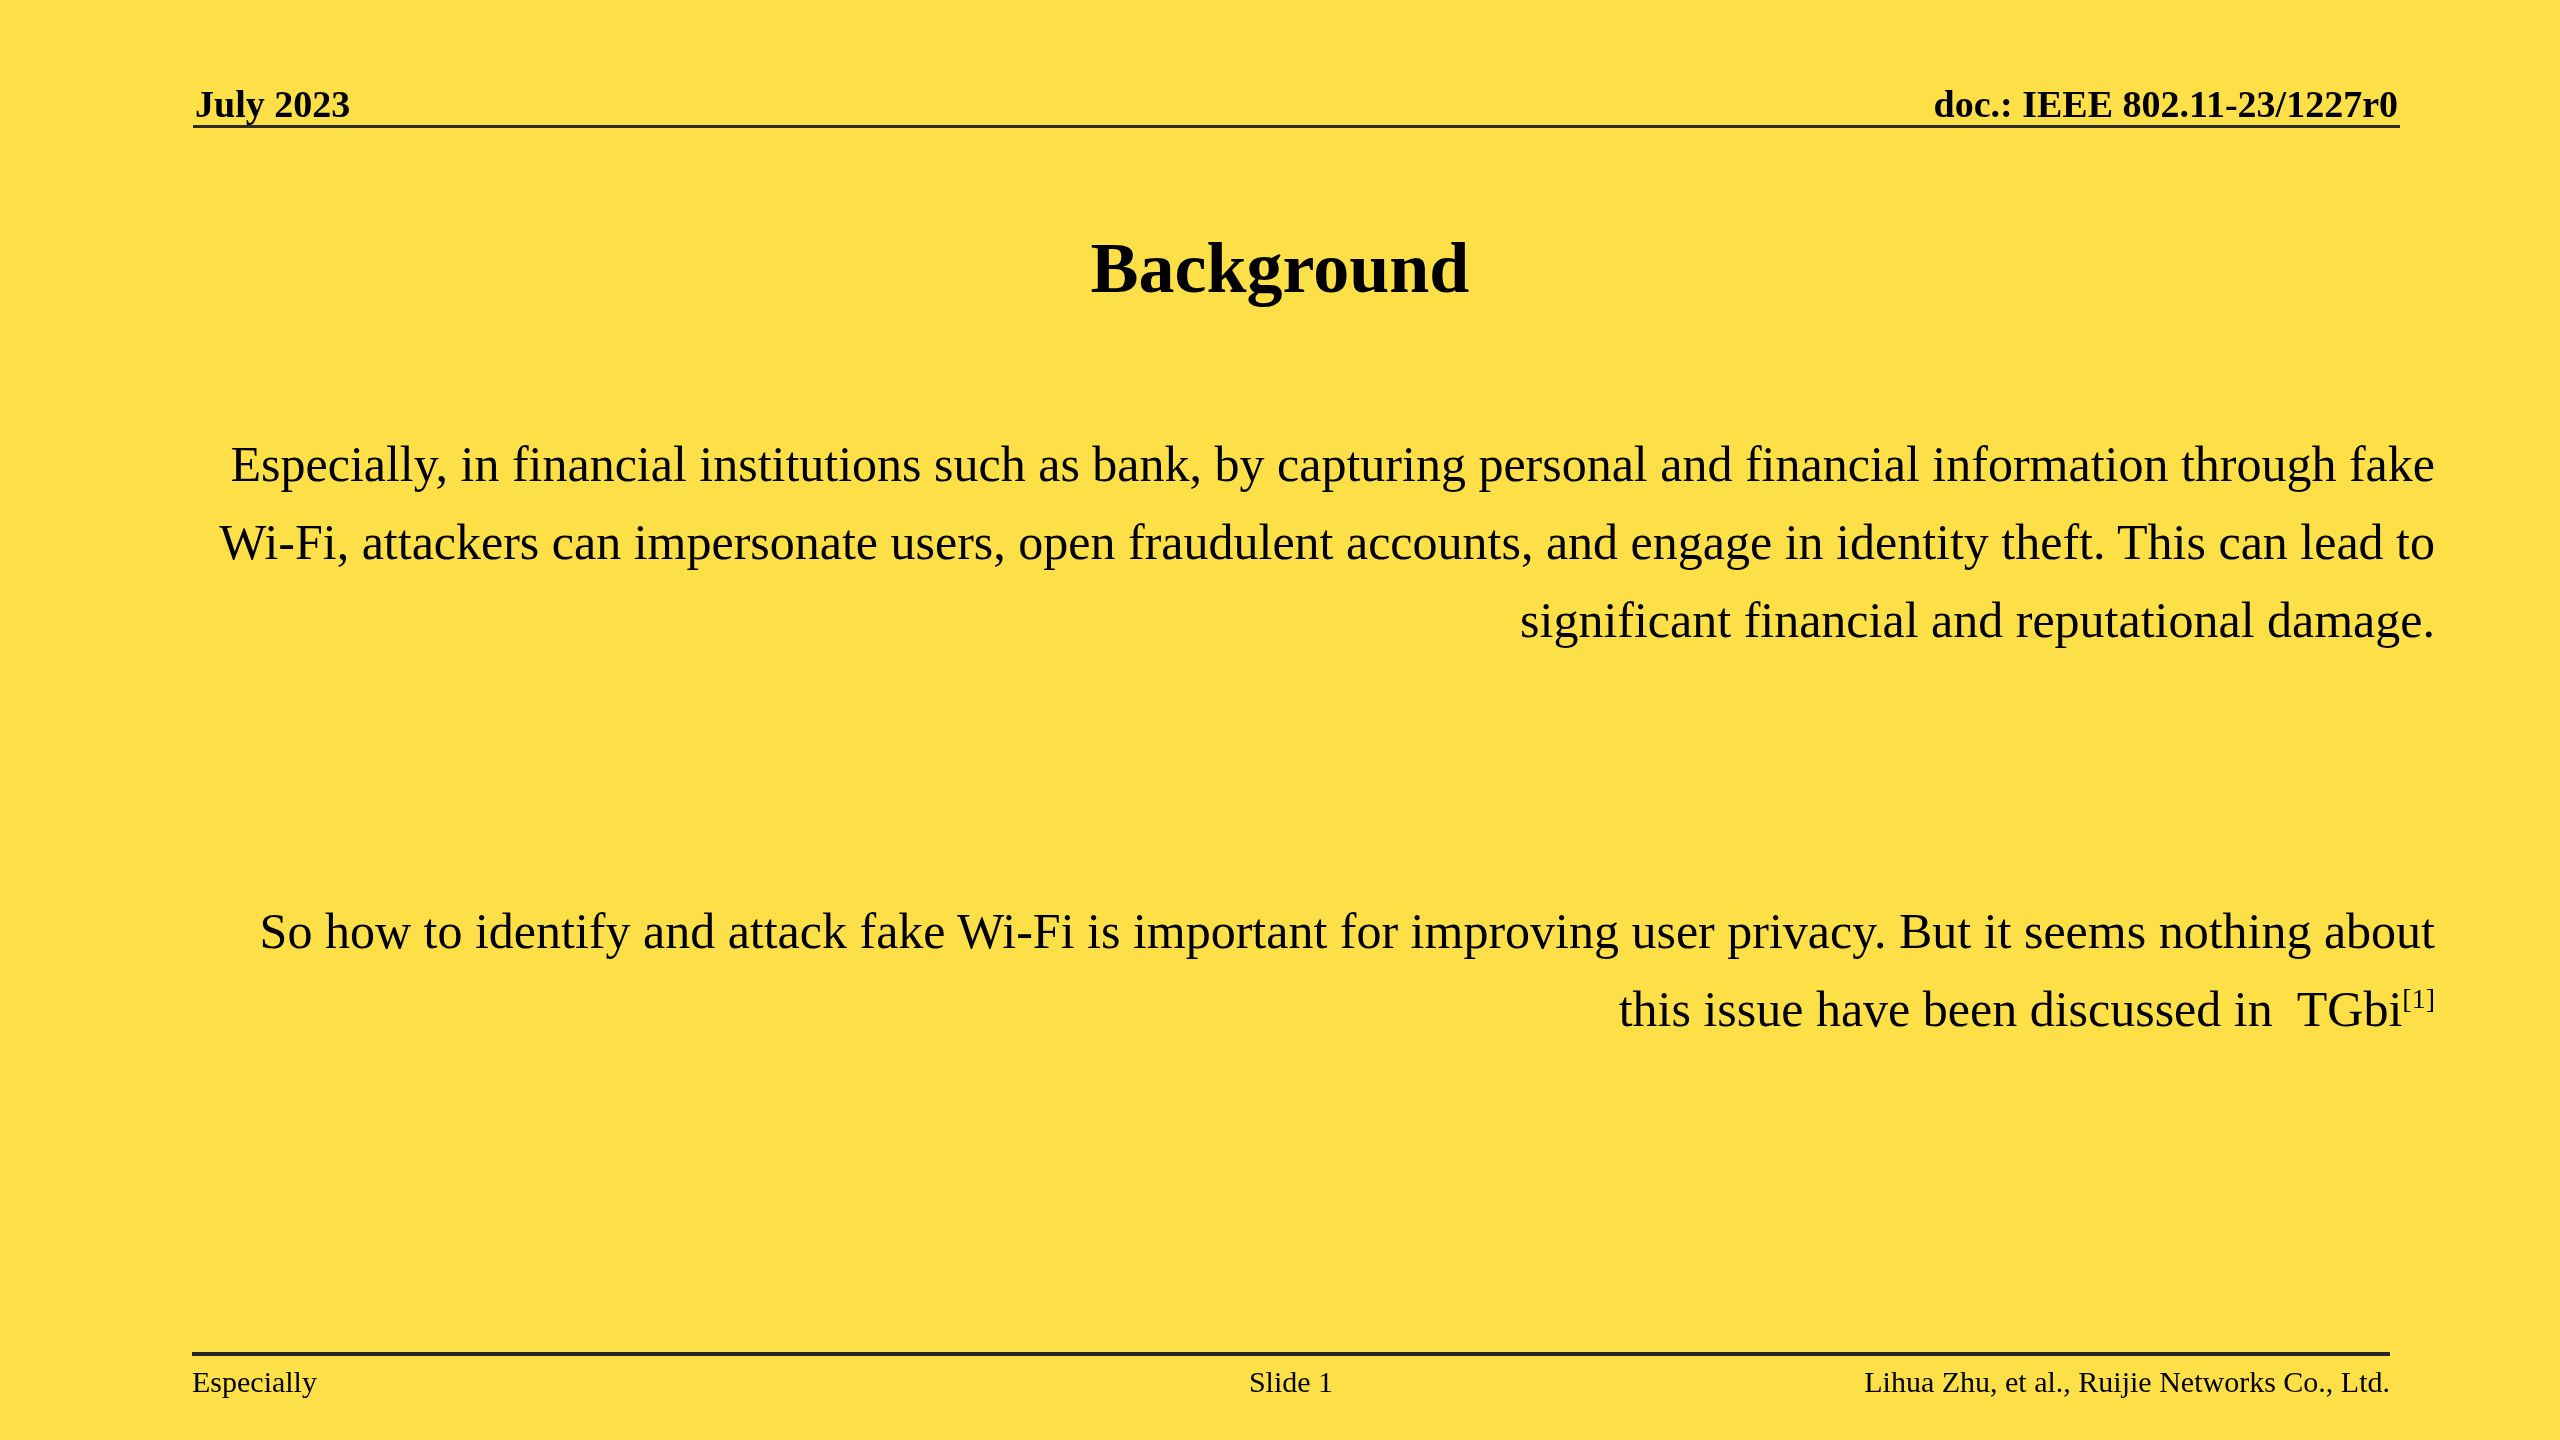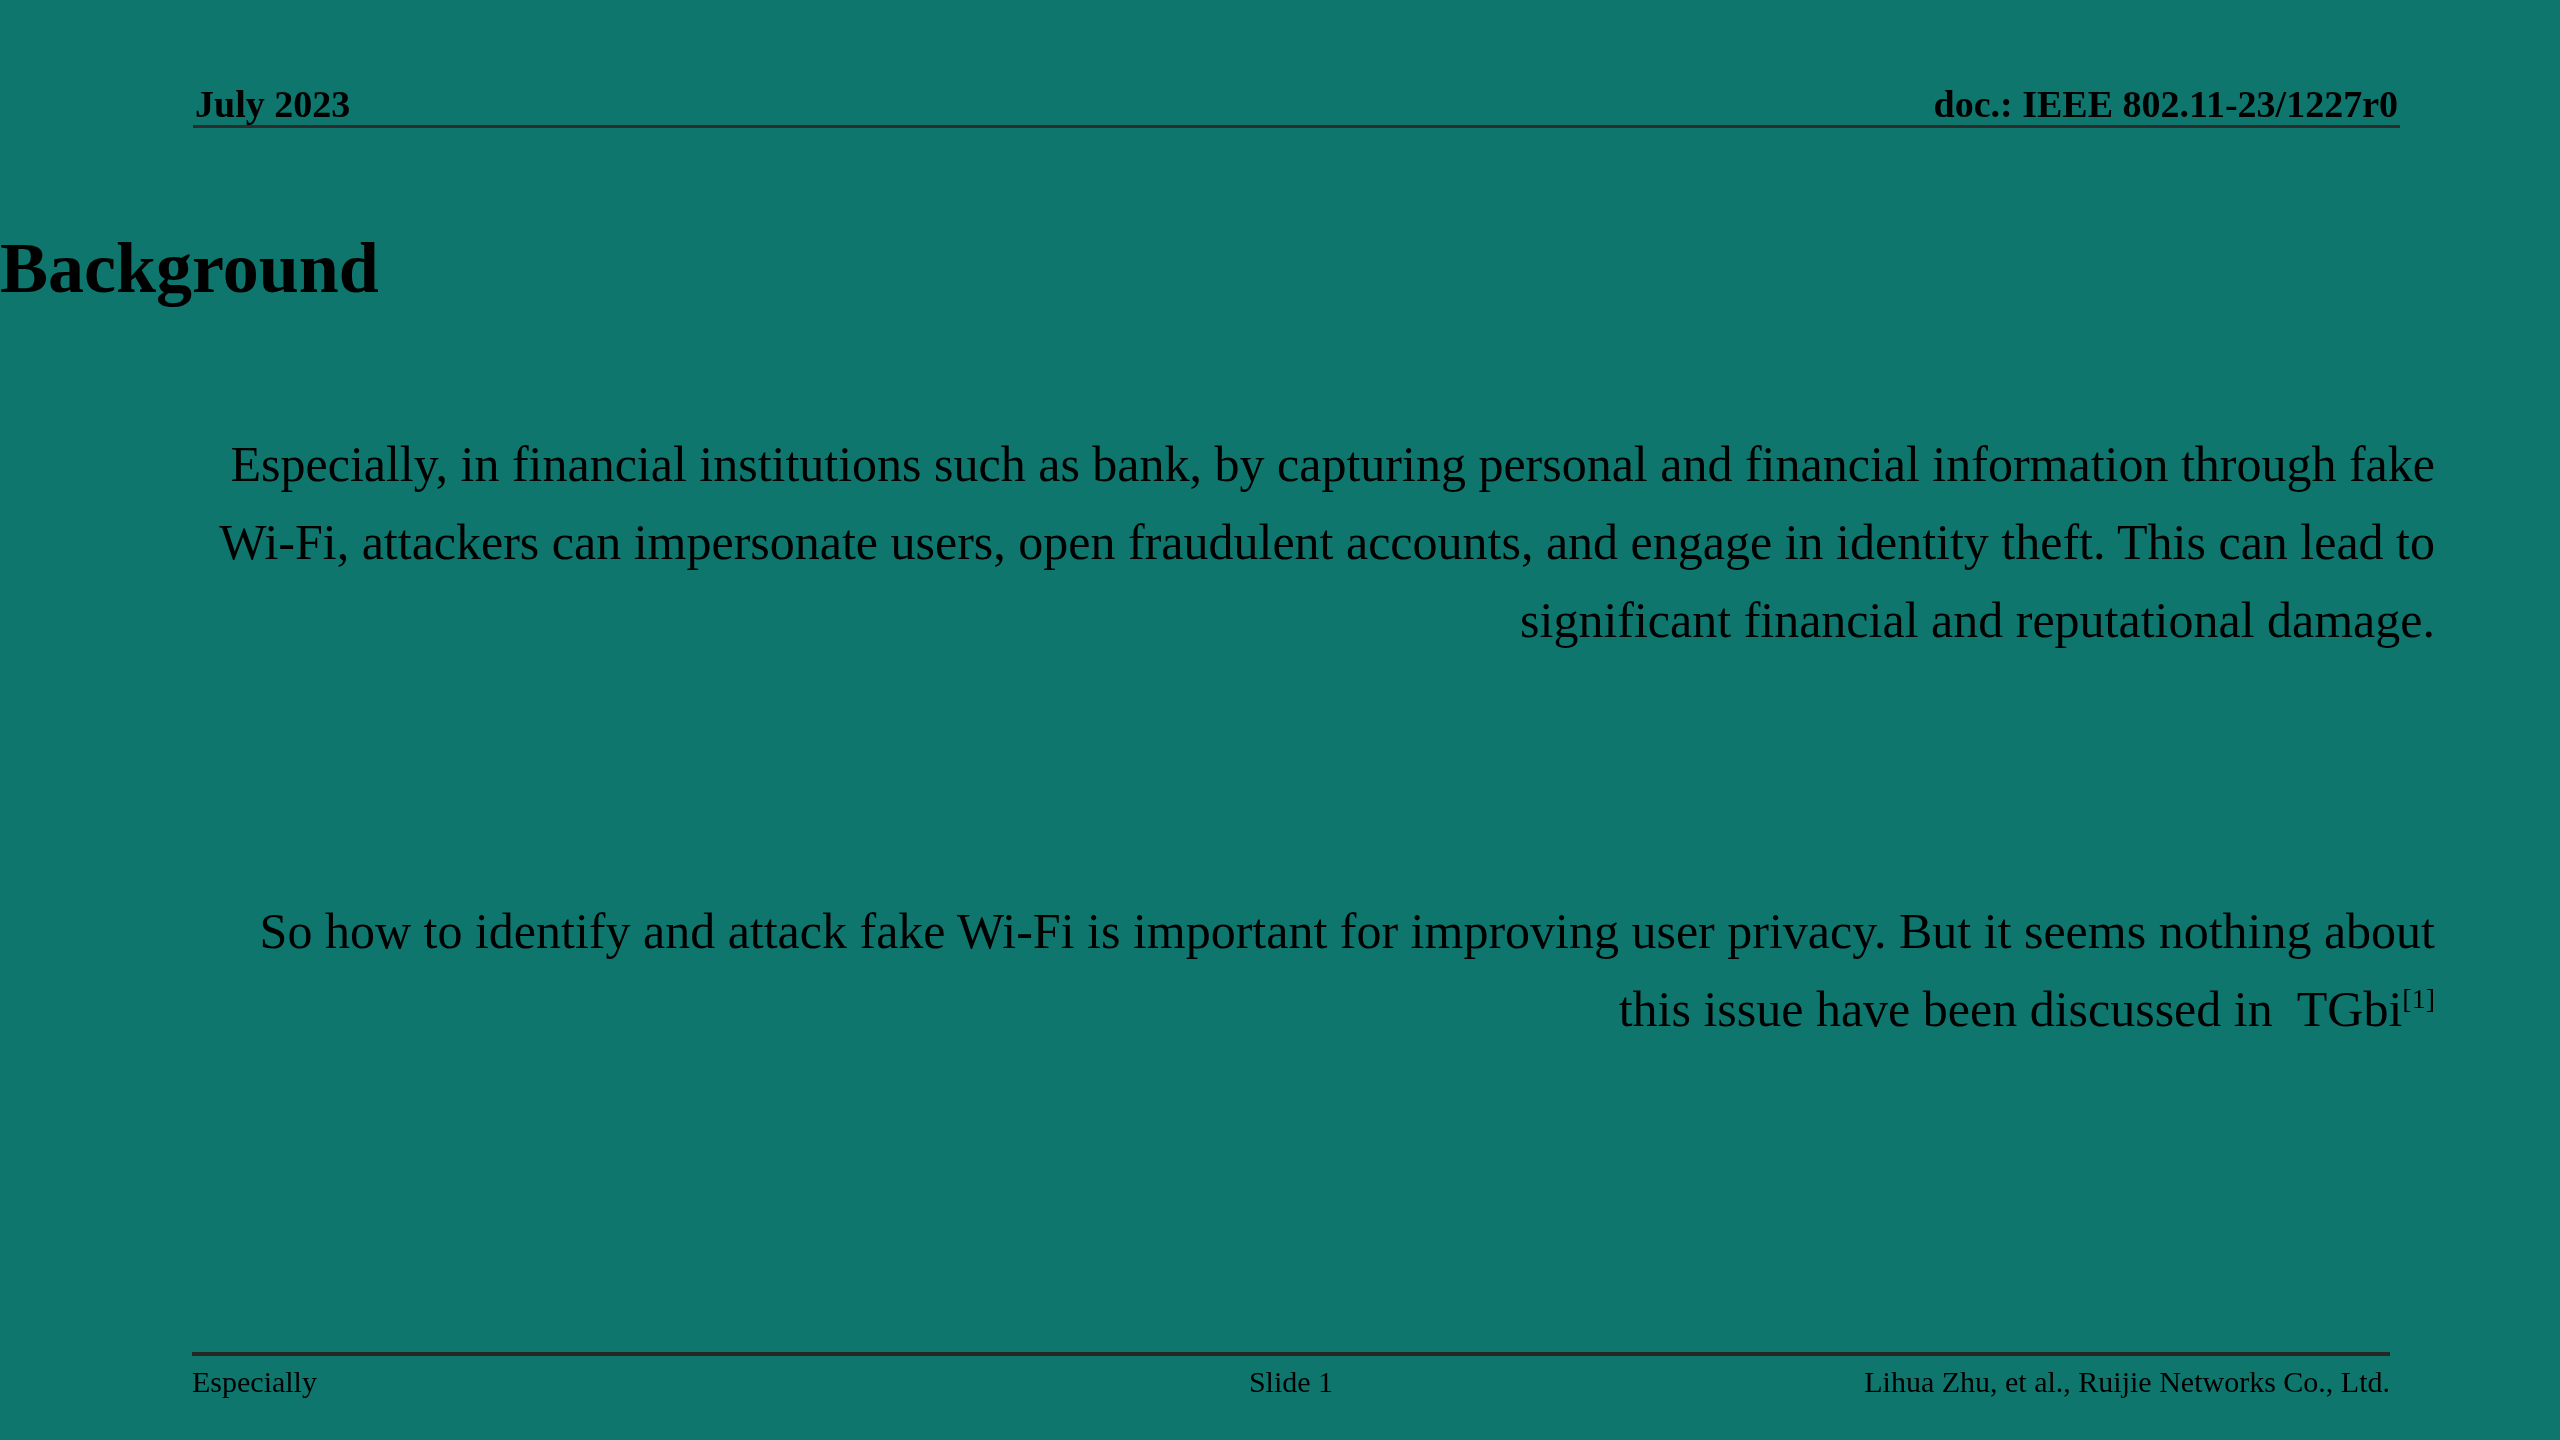--- a/index.html
+++ b/index.html
@@ -13,21 +13,21 @@
     height: 1440px;
     overflow: hidden;
     font-family: "Liberation Serif", "DejaVu Serif", serif;
     color: #000000;
     position: relative;
   }
 
   .slide {
     position: absolute;
     inset: 0;
-    background: #0f766e;
+    background: #fde047;
   }
 
   
   .header {
     position: absolute;
     left: 193px;
     top: 58px;
     width: 2207px;
     height: 72px;
   }
@@ -55,20 +55,21 @@
     height: 0;
     border-top: 3px solid #2c2c2c;
   }
 
   
   .slide-title {
     position: absolute;
     left: 0;
     top: 225px;
     width: 2560px;
+    text-align: center;
     font-weight: bold;
     font-size: 72px;
     line-height: 86px;
     letter-spacing: 0px;
   }
 
   
   .body-area {
     position: absolute;
     left: 175px;

